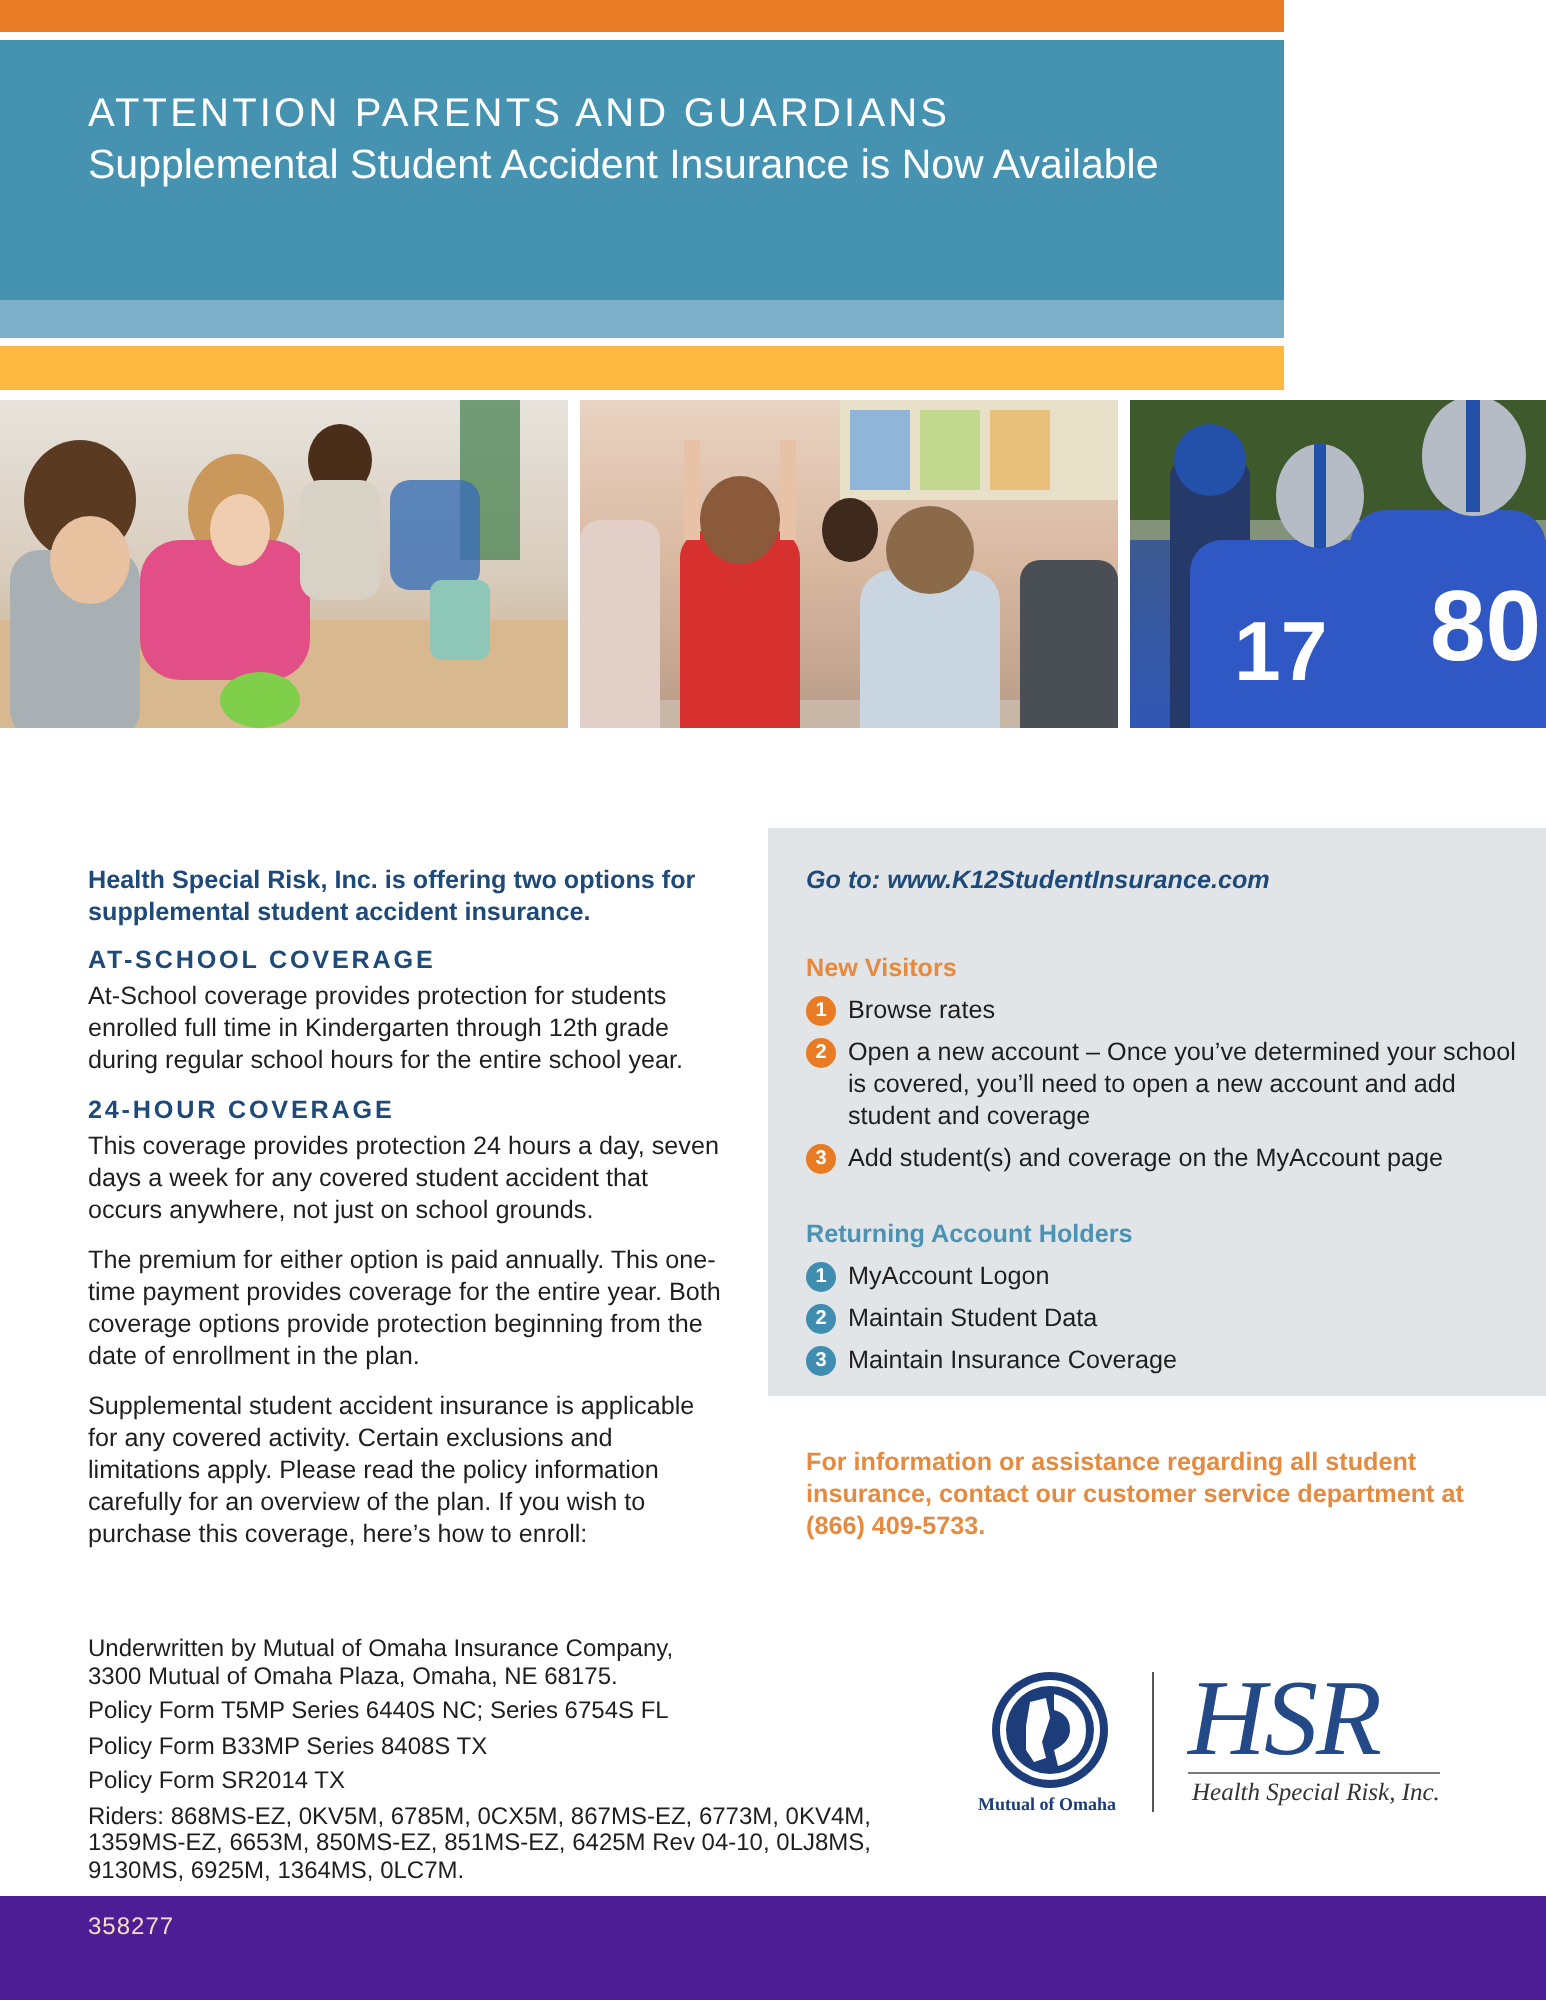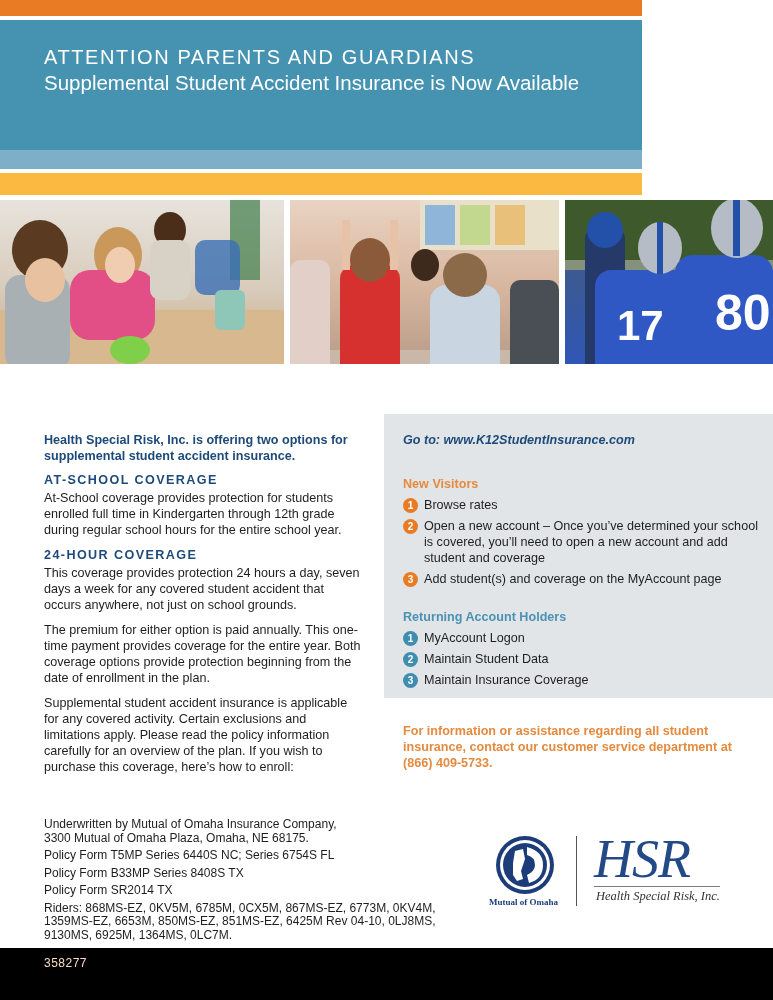--- a/index.html
+++ b/index.html
@@ -44,21 +44,21 @@
   .legal p { margin-bottom:4px; }
 
   .logo-moo { position:absolute; left:489px; top:835px; width:72px; height:75px; }
   .logo-divider { position:absolute; left:576px; top:836px; width:1px; height:70px; background:#555; }
   .logo-hsr { position:absolute; left:592px; top:834px; width:130px; height:72px; }
   .hsr-big { position:absolute; left:2px; top:-4px; font-family:"Liberation Serif", serif; font-style:italic; font-size:54px; color:#234a86; letter-spacing:-1px; line-height:58px; }
   .hsr-line { position:absolute; left:2px; top:52px; width:126px; height:1px; background:#7a7a7a; }
   .hsr-small { position:absolute; left:4px; top:55px; font-family:"Liberation Serif", serif; font-style:italic; font-size:12.5px; color:#333; white-space:nowrap; }
   .moo-text { position:absolute; left:0; top:62px; width:72px; text-align:left; font-family:"Liberation Serif", serif; font-weight:bold; font-size:9px; color:#1d3d7a; white-space:nowrap; }
 
-  .footer { position:absolute; left:0; top:948px; width:773px; height:52px; background:#000000; }
+  .footer { position:absolute; left:0; top:948px; width:773px; height:52px; background:#4c1d95; }
   .footer-code { position:absolute; left:44px; top:8px; color:#fbdcc0; font-family:"Liberation Sans", sans-serif; font-size:12px; letter-spacing:0.5px; }
 </style>
 </head>
 <body>
 
 <div class="bar bar-orange-top"></div>
 <div class="bar bar-white-1"></div>
 <div class="bar hero">
   <div class="hero-title">ATTENTION PARENTS AND GUARDIANS</div>
   <div class="hero-sub">Supplemental Student Accident Insurance is Now Available</div>

